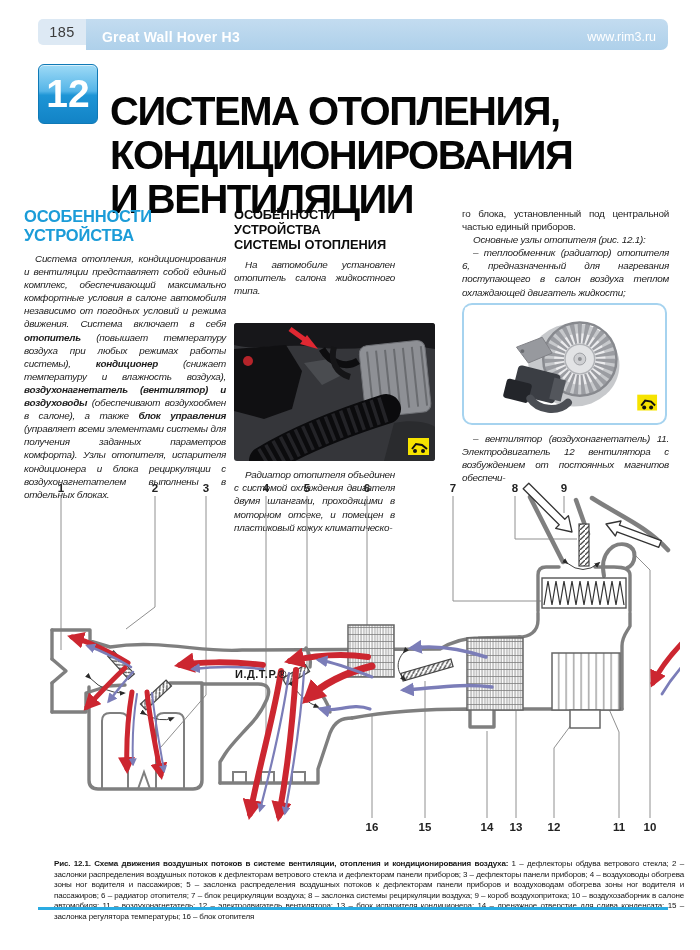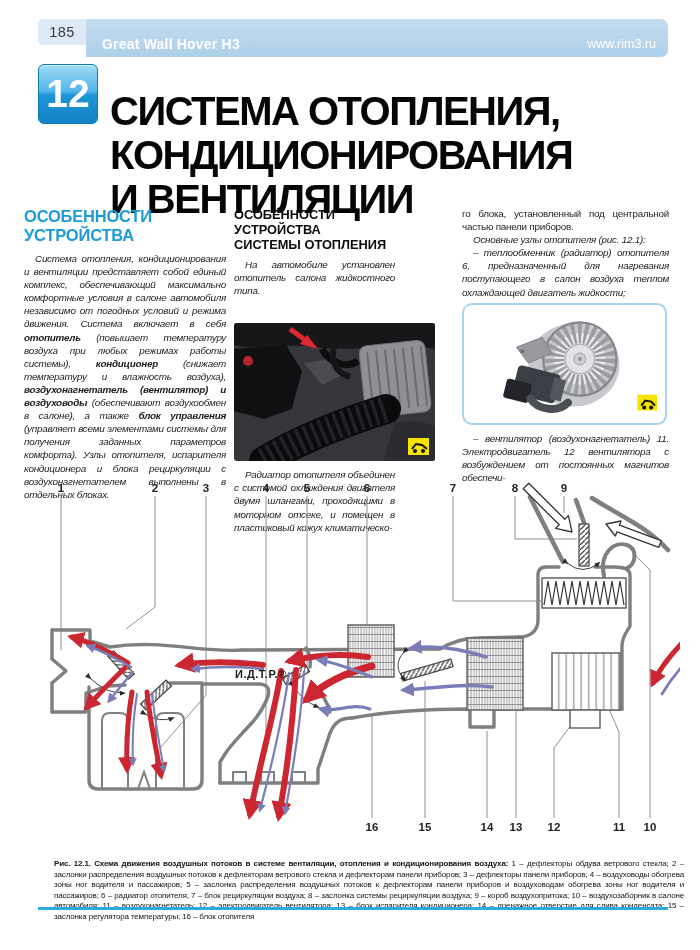--- a/index.html
+++ b/index.html
@@ -4,21 +4,21 @@
 <style>
   html,body{margin:0;padding:0;background:#e8e8e8;}
   .page{position:relative;width:700px;height:950px;background:#ffffff;overflow:hidden;
         font-family:"Liberation Sans",sans-serif;color:#191919;}
   
   .hdr{position:absolute;left:38px;top:19px;width:630px;height:26px;display:flex;}
   .pagenum{width:48px;height:26px;background:#dde9f4;border-radius:5px 0 0 5px;
            display:flex;align-items:center;justify-content:center;
            font-size:14.5px;color:#3c3c3c;letter-spacing:0.5px;}
   .hbar{flex:1;height:26px;background:linear-gradient(180deg,#c3dcf0,#aed0ea);
-        border-radius:0 7px 7px 0;display:flex;align-items:center;padding:12px 12px 0 16px;}
+        border-radius:0 7px 7px 0;display:flex;align-items:center;padding:5px 12px 0 16px;}
   .hbar-title{color:#ffffff;font-weight:bold;font-size:14px;letter-spacing:0.2px;}
   .hbar-site{margin-left:auto;color:#ffffff;font-size:12.5px;}
   
   .chnum{position:absolute;left:38px;top:64px;width:58px;height:58px;border-radius:6px;
          background:linear-gradient(180deg,#9edaf6 0%,#55b5e8 45%,#1e95d6 52%,#1283c6 100%);
          border:1px solid #0f79b6;box-shadow:inset 0 1px 0 rgba(255,255,255,.6);
          display:flex;align-items:center;justify-content:center;
          color:#fff;font-weight:bold;font-size:39px;}
   .chtitle{position:absolute;left:110px;top:62px;width:560px;
            font-weight:bold;font-size:40px;line-height:44px;letter-spacing:-1.5px;color:#050505;}
@@ -106,21 +106,21 @@
           <path d="M178,126 l4,-5 l6,1 l5,4" stroke="#111" stroke-width="2" fill="none"></path>
           <circle cx="181" cy="128" r="2" fill="#111"></circle>
           <circle cx="189" cy="128" r="2" fill="#111"></circle>
         </g>
       </svg>
     </div>
     <p class="body ind mt7">Радиатор отопителя объединен с системой охлаждения двигателя двумя шлангами, проходящими в моторном отсеке, и помещен в пластиковый кожух климатическо-</p>
   </div>
 
   <div class="col c3">
-    <p class="body">го блока, установленный под центральной частью панели приборов.</p>
+    <p class="body">го блока, установленный под центральной частью единый приборов.</p>
     <p class="body ind">Основные узлы отопителя (рис. 12.1):</p>
     <p class="body ind">– теплообменник (радиатор) отопителя 6, предназначенный для нагревания поступающего в салон воздуха теплом охлаждающей двигатель жидкости;</p>
     <div class="photo2box">
       <svg width="197" height="110" viewBox="0 0 199 110">
         <rect x="0" y="0" width="199" height="110" fill="#ffffff"></rect>
         <ellipse cx="110" cy="58" rx="46" ry="42" fill="#c7c9cc"></ellipse>
         <g>
           <circle cx="116" cy="52" r="26" fill="#ececee" stroke="#9b9da2" stroke-width="20" stroke-dasharray="3.4 2.6"></circle>
           <circle cx="116" cy="52" r="37" fill="none" stroke="#87898e" stroke-width="2.5"></circle>
           <circle cx="116" cy="52" r="15" fill="#e2e3e5" stroke="#b0b2b6" stroke-width="1.5"></circle>

